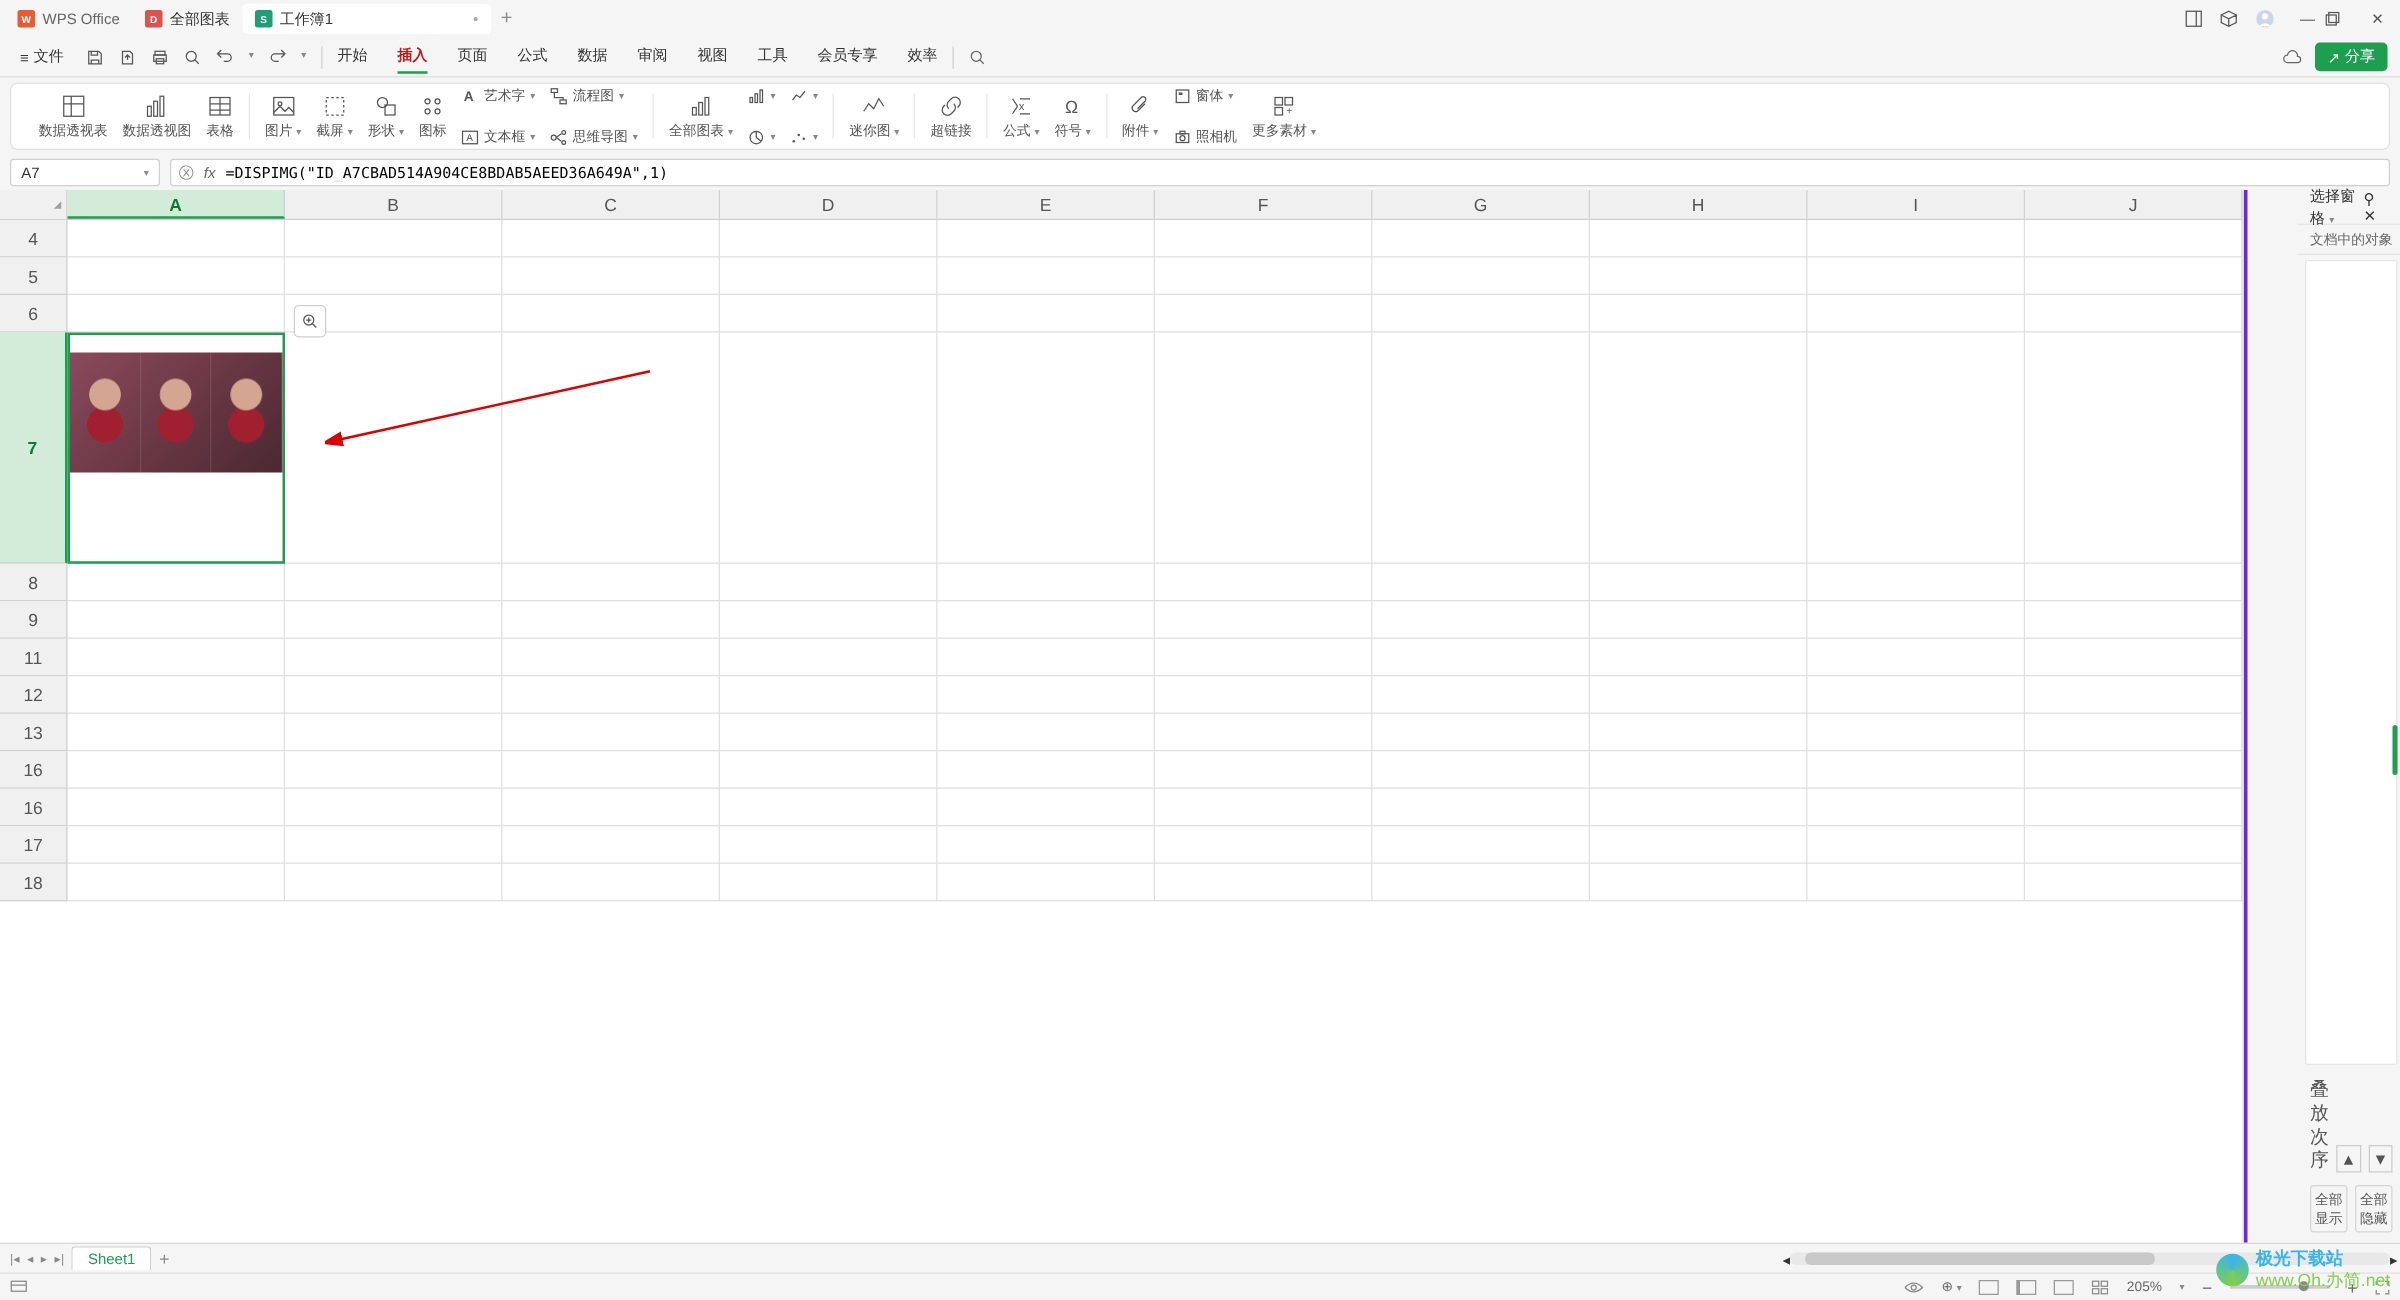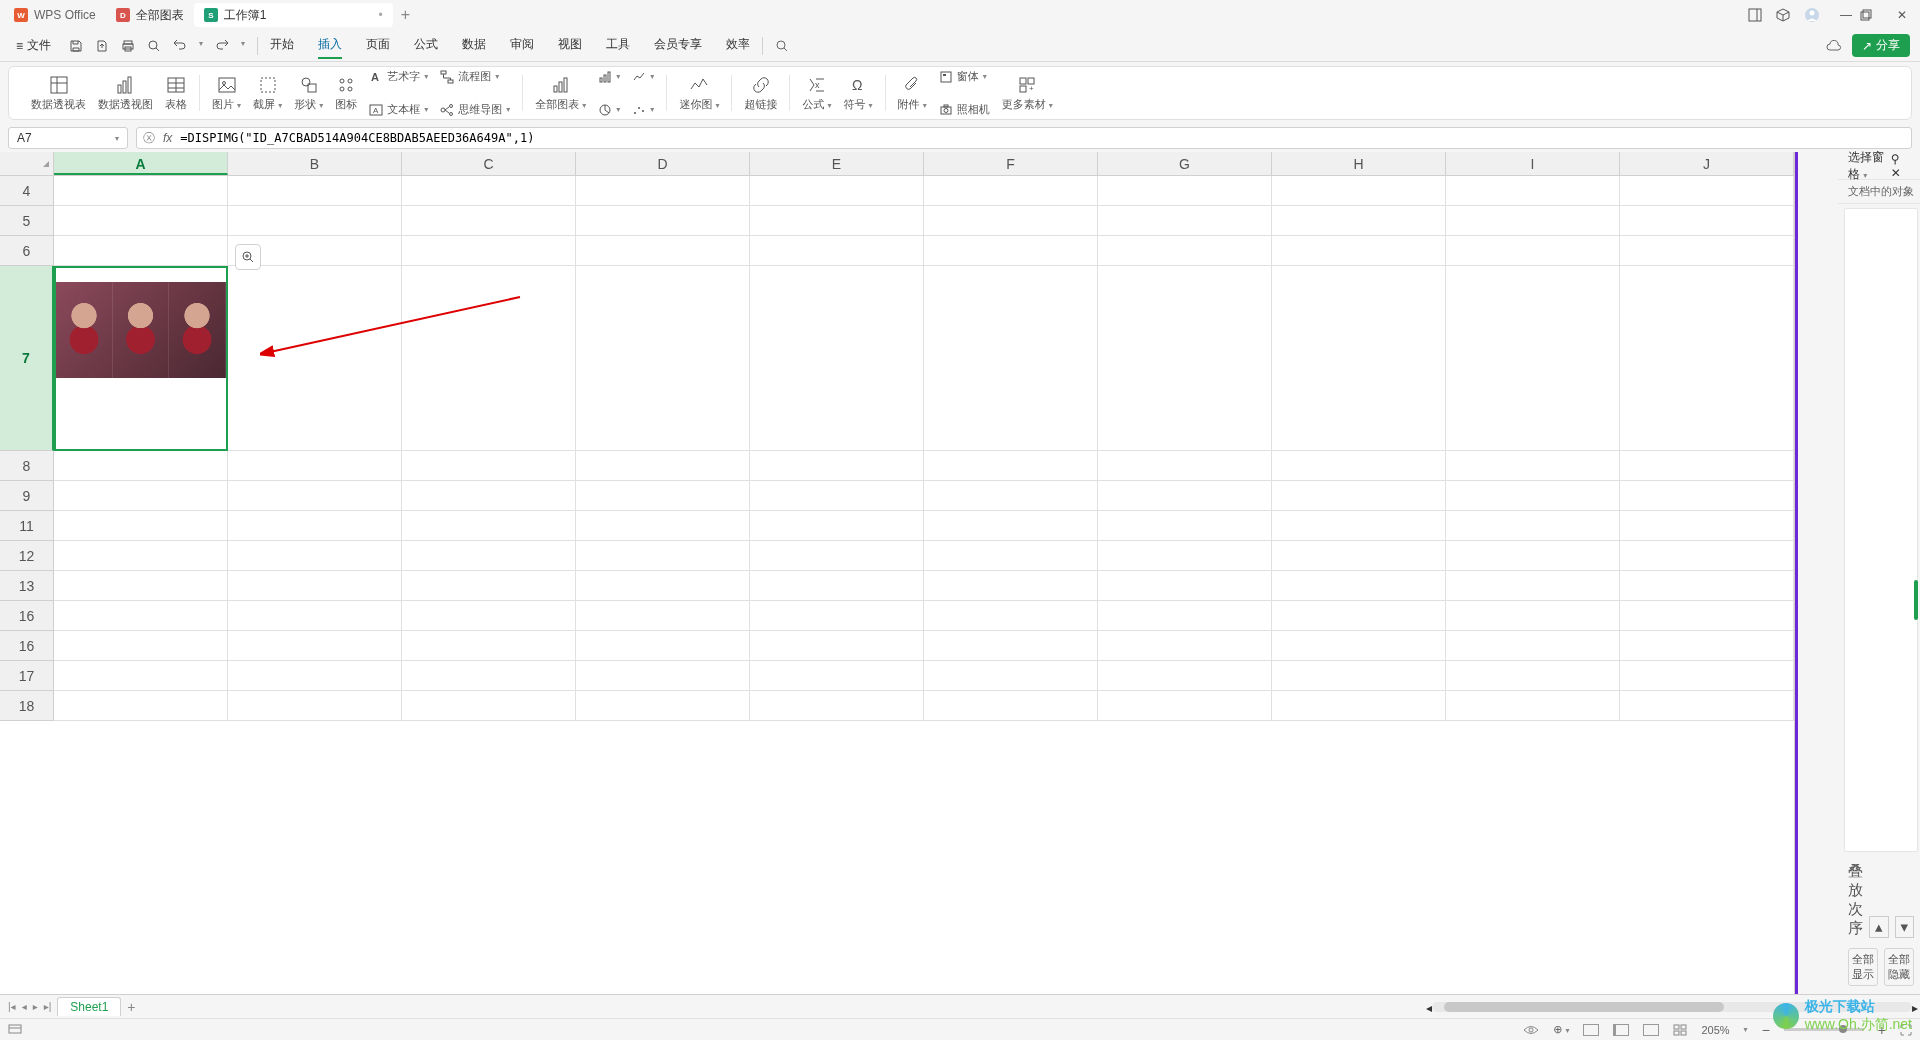--- a/index.html
+++ b/index.html
@@ -18,21 +18,21 @@
 .win-btn { width: 28px; text-align: center; color: #555; font-size: 12px; }
 
 
 .menu-bar { height: 32px; display: flex; align-items: center; padding: 0 10px; border-bottom: 1px solid #dcdcdc; background: #f5f5f5; }
 .file-btn { display: flex; align-items: center; gap: 4px; color: #333; padding: 2px 6px; }
 .qa-icons { display: flex; gap: 12px; margin-left: 12px; color: #555; }
 .qa-icons span svg { width: 14px; height: 14px; }
 .menu-divider { width: 1px; height: 18px; background: #d0d0d0; margin: 0 12px; }
 .menu-tabs { display: flex; gap: 24px; }
 .menu-tab { color: #333; cursor: pointer; padding: 4px 0; }
-.menu-tab.active { color: #0369a1; border-bottom: 2px solid #1e9f50; font-weight: 400; }
+.menu-tab.active { color: #b91c1c; border-bottom: 2px solid #1e9f50; font-weight: 700; }
 .menu-right { margin-left: auto; display: flex; align-items: center; gap: 10px; }
 .share-btn { background: #1e9f50; color: #fff; padding: 3px 10px; border-radius: 4px; display: flex; gap: 4px; align-items: center; font-size: 12px;}
 
 
 .ribbon { height: 54px; background: #fff; border: 1px solid #e0e0e0; border-radius: 6px; margin: 4px 8px; display: flex; align-items: center; padding: 0 10px; }
 .ribbon-group { display: flex; align-items: center; gap: 12px; padding: 0 12px; }
 .ribbon-sep { width: 1px; height: 36px; background: #e5e5e5; }
 .rb-item { display: flex; flex-direction: column; align-items: center; gap: 2px; color: #555; font-size: 11px; }
 .rb-item .ico { width: 20px; height: 20px; display:flex; align-items:center; justify-content:center; color: #555; }
 .rb-stack { display:flex; flex-direction:column; gap:3px; font-size:11px; color:#555; }

